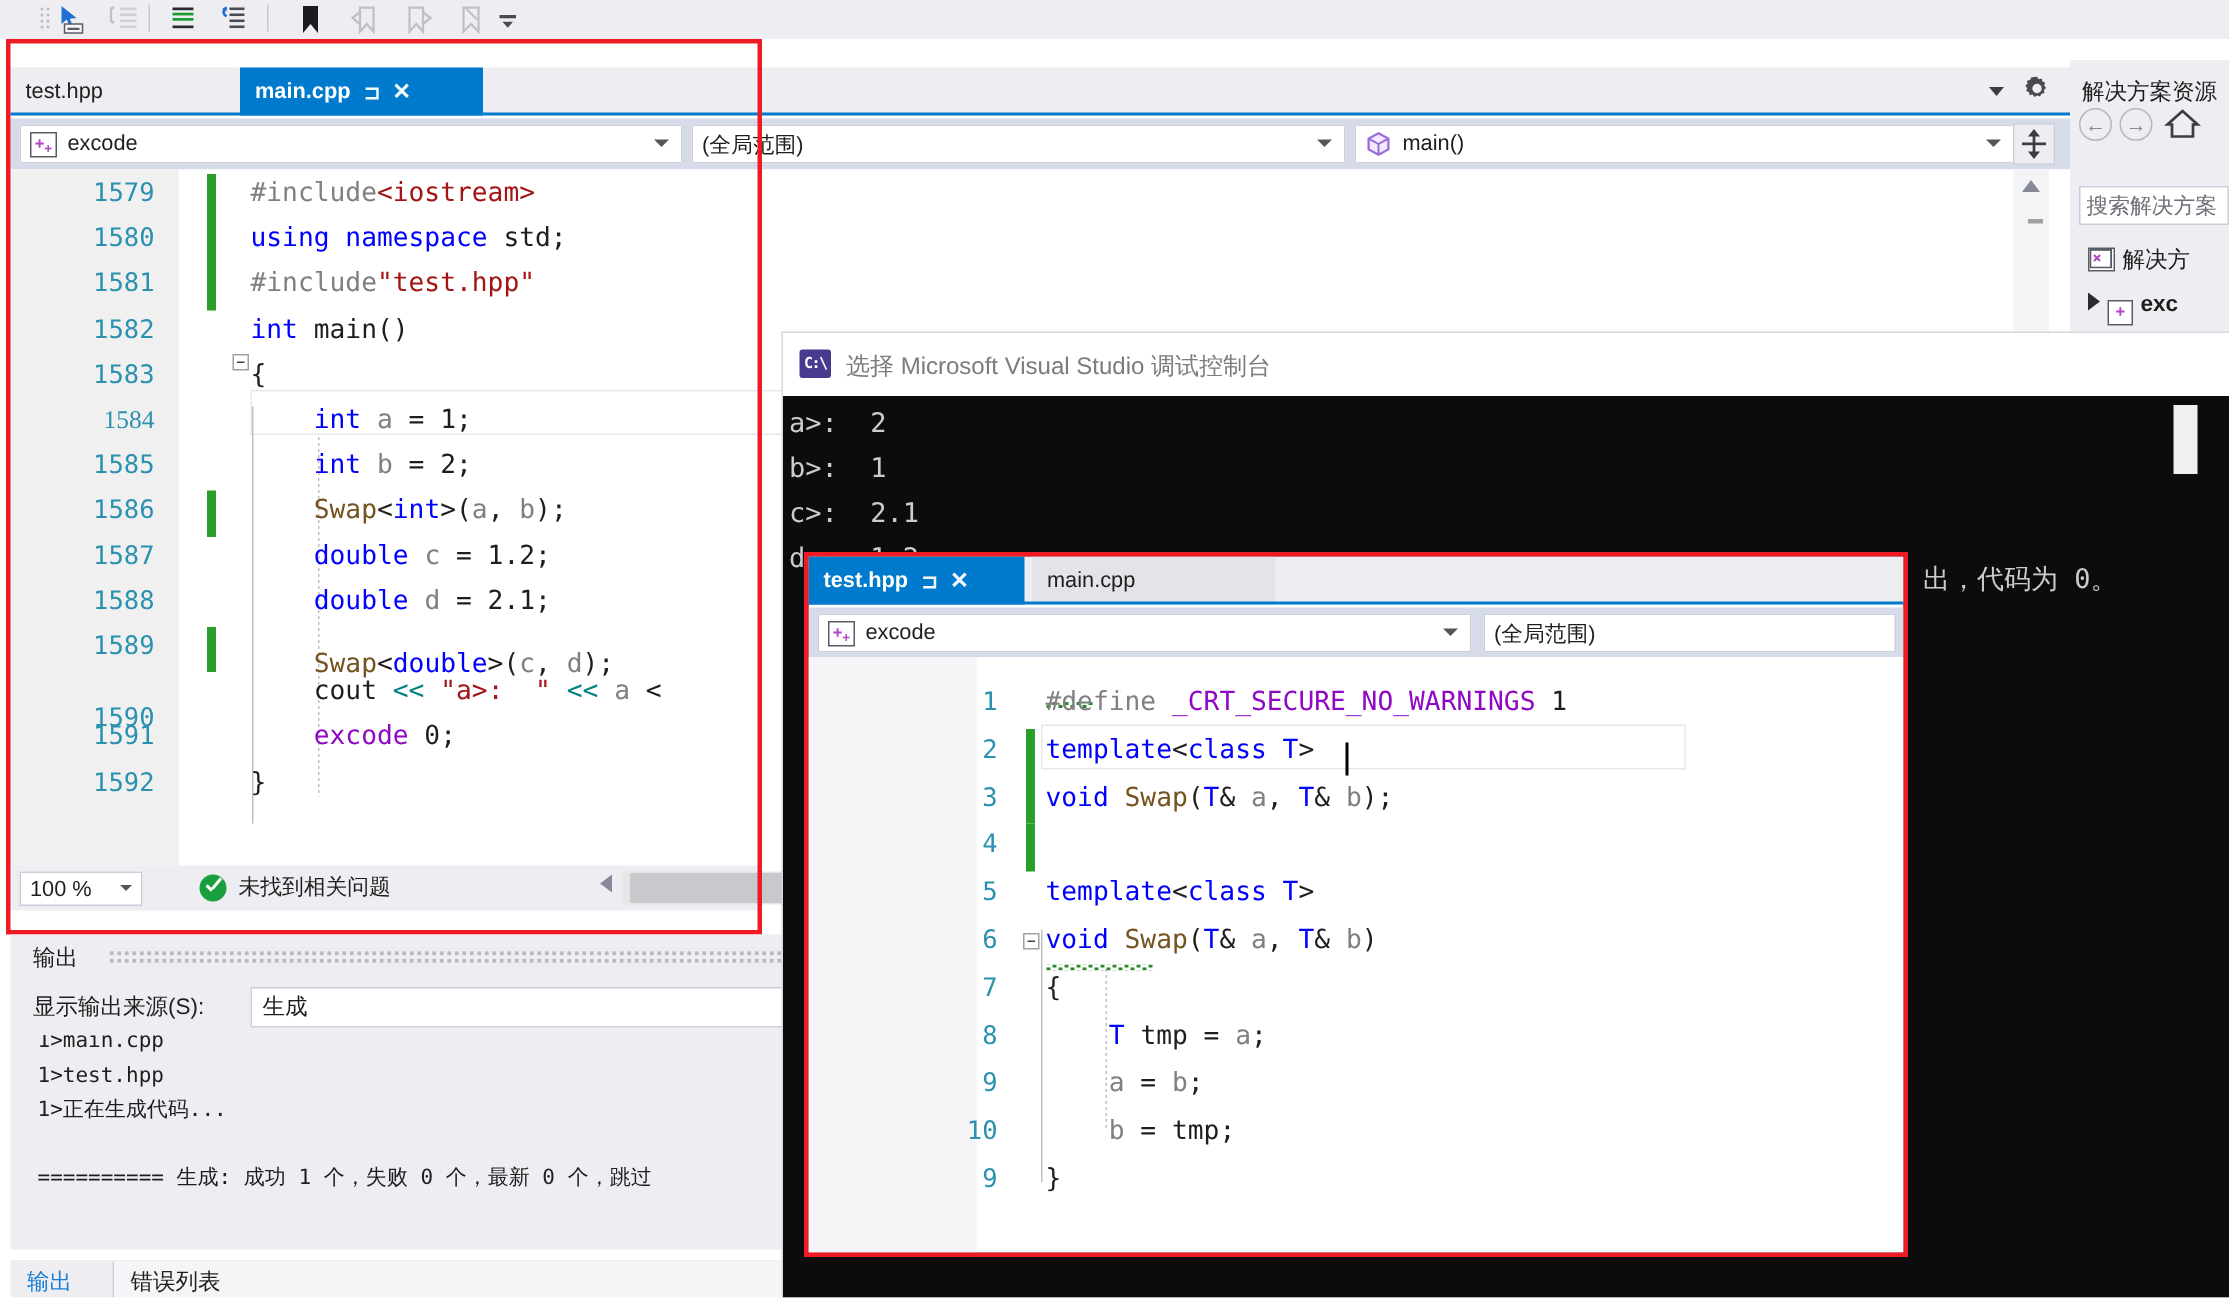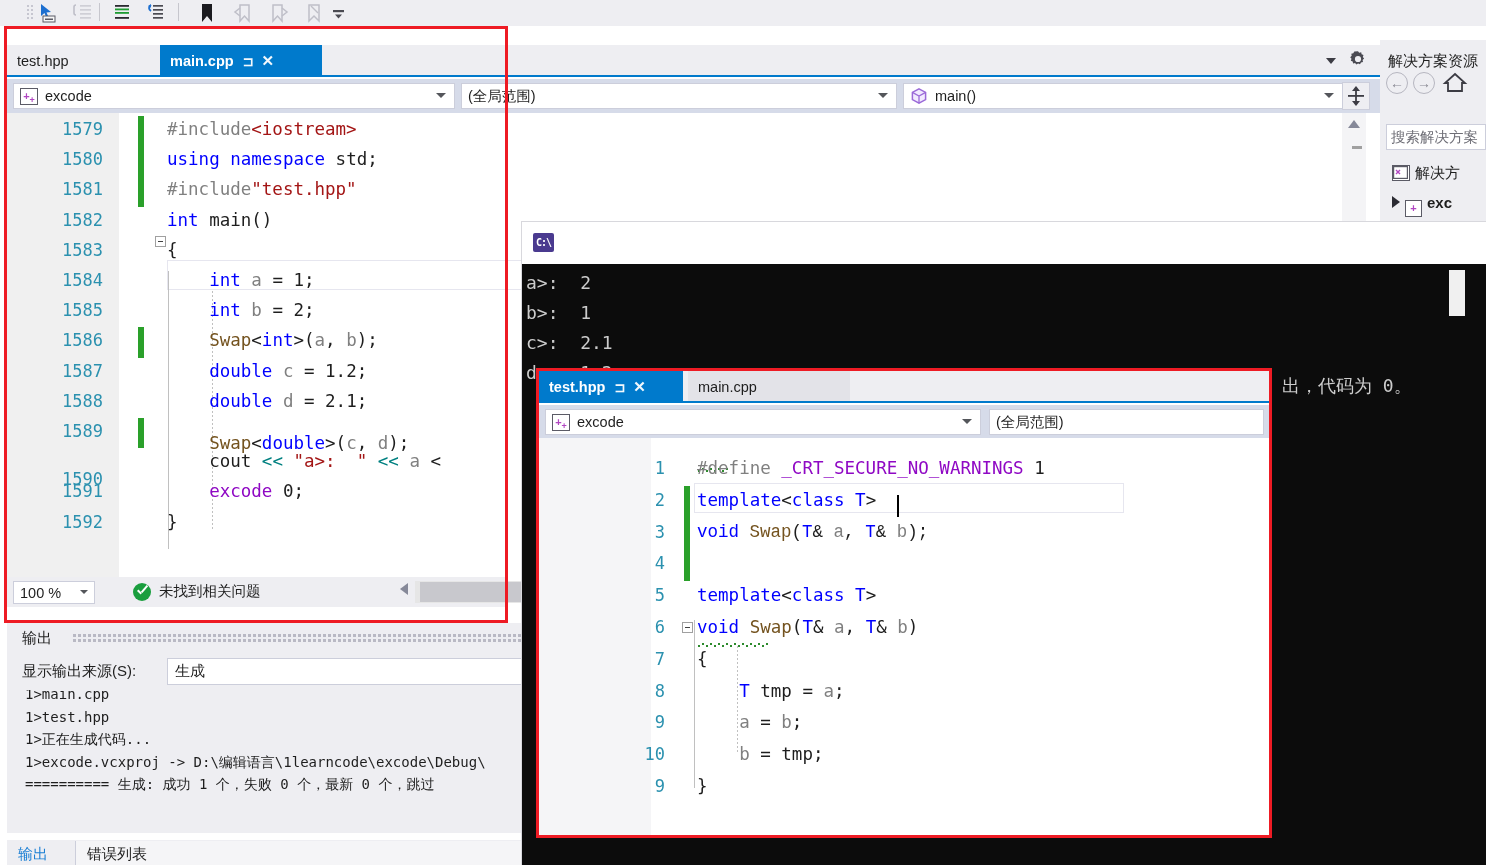--- a/index.html
+++ b/index.html
@@ -312,21 +312,21 @@
       <div class="ln" style="top: 36.2px;">1580</div>
       <div class="chg" style="top: 33.2px; height: 30.2px;"></div>
       <div class="codeline" style="top: 36.2px;"><span class="kw">using</span> <span class="kw">namespace</span> <span class="id">std</span>;</div>
       <div class="ln" style="top: 66.4px;">1581</div>
       <div class="chg" style="top: 63.4px; height: 30.2px;"></div>
       <div class="codeline" style="top: 66.4px;"><span class="pp">#include</span><span class="str">"test.hpp"</span></div>
       <div class="ln" style="top: 96.6px;">1582</div>
       <div class="codeline" style="top: 96.6px;"><span class="kw">int</span> main()</div>
       <div class="ln" style="top: 126.8px;">1583</div>
       <div class="codeline" style="top: 126.8px;">{</div>
-      <div class="ln" style="top: 157px;">1584</div>
+      <div class="ln" style="top: 157px; font-family: Liberation Serif, serif;">1584</div>
       <div class="codeline" style="top: 157px;">    <span class="kw">int</span> <span class="param">a</span> = 1;</div>
       <div class="ln" style="top: 187.2px;">1585</div>
       <div class="codeline" style="top: 187.2px;">    <span class="kw">int</span> <span class="param">b</span> = 2;</div>
       <div class="ln" style="top: 217.4px;">1586</div>
       <div class="chg" style="top: 214.4px; height: 30.2px;"></div>
       <div class="codeline" style="top: 217.4px;">    <span class="fn">Swap</span>&lt;<span class="kw">int</span>&gt;(<span class="param">a</span>, <span class="param">b</span>);</div>
       <div class="ln" style="top: 247.6px;">1587</div>
       <div class="codeline" style="top: 247.6px;">    <span class="kw">double</span> <span class="param">c</span> = 1.2;</div>
       <div class="ln" style="top: 277.8px;">1588</div>
       <div class="codeline" style="top: 277.8px;">    <span class="kw">double</span> <span class="param">d</span> = 2.1;</div>
@@ -367,31 +367,31 @@
 
 <div id="output-panel" class="abs"></div>
 <div id="output-title" class="abs">输出</div>
 <div id="output-grip" class="abs"></div>
 <div id="output-src-label" class="abs">显示输出来源(S):</div>
 <div id="output-src-box" class="abs">生成</div>
 <div id="output-log" class="abs">
     <div class="logline" style="top: -4px;">1&gt;main.cpp</div>
     <div class="logline" style="top: 18.5px;">1&gt;test.hpp</div>
     <div class="logline" style="top: 41px;">1&gt;正在生成代码...</div>
-    <div class="logline" style="top: 63.5px;">1&gt;excode.vcxproj -&gt; D:\编辑语言\1learncode\excode\Debug\</div>
     <div class="logline" style="top: 86px;">========== 生成: 成功 1 个，失败 0 个，最新 0 个，跳过</div>
   </div>
 <div id="output-tabs" class="abs"></div>
 <div id="tab-errorlist" class="abs"></div>
 <div id="tab-output" class="abs">输出</div>
 <div id="tab-errorlist-label" class="abs">错误列表</div>
 
 <div id="console" class="abs">
   <div id="console-titlebar" class="abs"></div>
   <div id="console-icon" class="abs">C:\</div>
+  <div id="console-title" class="abs">选择 Microsoft Visual Studio 调试控制台</div>
   <div id="console-lines">
       <div class="conline" style="top: 50px;">a&gt;:  2</div>
       <div class="conline" style="top: 80px;">b&gt;:  1</div>
       <div class="conline" style="top: 110px;">c&gt;:  2.1</div>
       <div class="conline" style="top: 140px;">d&gt;:  1.2</div>
     </div>
   <div id="console-thumb" class="abs"></div>
   <div class="conline" style="left:760px;top:152px;">出，代码为 0。</div>
 </div>
 
@@ -427,21 +427,21 @@
   <div class="squiggle" style="left:158px;top:30px;width:32px;"></div>
   <div class="caret-bar" style="left:358px;top:57px;height:22px;"></div>
   <div id="hpp-lines">
       <div class="hln" style="top: 20px; left: 30px;">1</div>
       <div class="hcode" style="left: 158px; top: 20px;"><span class="pp">#define</span> <span class="ctl">_CRT_SECURE_NO_WARNINGS</span> 1</div>
       <div class="hln" style="top: 51.8px; left: 30px;">2</div>
       <div class="hchg" style="left: 145px; top: 47.8px; height: 31.8px;"></div>
       <div class="hcode" style="left: 158px; top: 51.8px;"><span class="kw">template</span>&lt;<span class="kw">class</span> <span class="kw">T</span>&gt;</div>
       <div class="hln" style="top: 83.6px; left: 30px;">3</div>
       <div class="hchg" style="left: 145px; top: 79.6px; height: 31.8px;"></div>
-      <div class="hcode" style="left: 158px; top: 83.6px; font-family: Liberation Mono, monospace;"><span class="kw">void</span> <span class="fn">Swap</span>(<span class="kw">T</span>&amp; <span class="param">a</span>, <span class="kw">T</span>&amp; <span class="param">b</span>);</div>
+      <div class="hcode" style="left: 158px; top: 83.6px;"><span class="kw">void</span> <span class="fn">Swap</span>(<span class="kw">T</span>&amp; <span class="param">a</span>, <span class="kw">T</span>&amp; <span class="param">b</span>);</div>
       <div class="hln" style="top: 115.4px; left: 30px;">4</div>
       <div class="hchg" style="left: 145px; top: 111.4px; height: 31.8px;"></div>
       <div class="hcode" style="left: 158px; top: 115.4px;"></div>
       <div class="hln" style="top: 147.2px; left: 30px;">5</div>
       <div class="hcode" style="left: 158px; top: 147.2px;"><span class="kw">template</span>&lt;<span class="kw">class</span> <span class="kw">T</span>&gt;</div>
       <div class="hln" style="top: 179px; left: 30px;">6</div>
       <div class="hcode" style="left: 158px; top: 179px;"><span class="kw">void</span> <span class="fn">Swap</span>(<span class="kw">T</span>&amp; <span class="param">a</span>, <span class="kw">T</span>&amp; <span class="param">b</span>)</div>
       <div class="hln" style="top: 210.8px; left: 30px;">7</div>
       <div class="hcode" style="left: 158px; top: 210.8px;">{</div>
       <div class="hln" style="top: 242.6px; left: 30px;">8</div>

